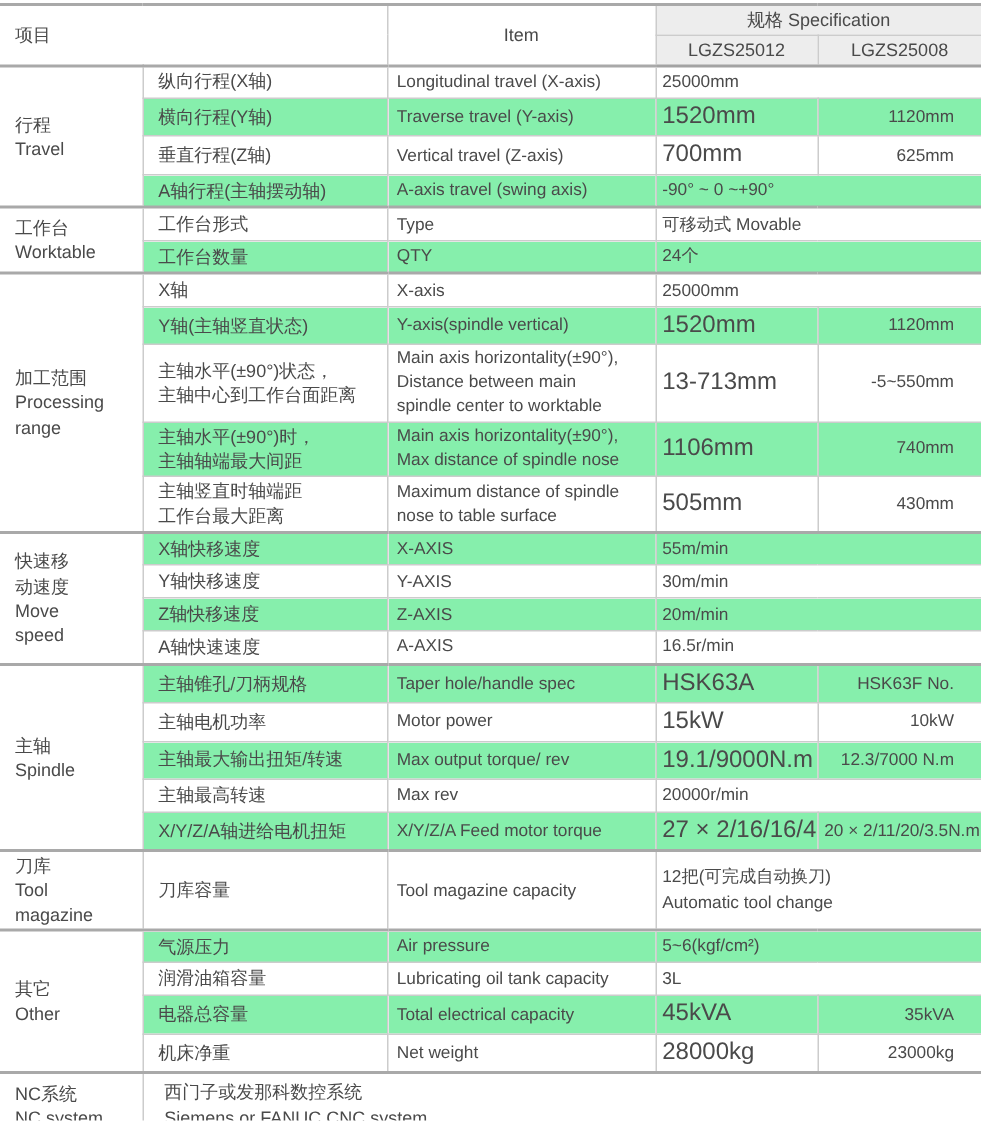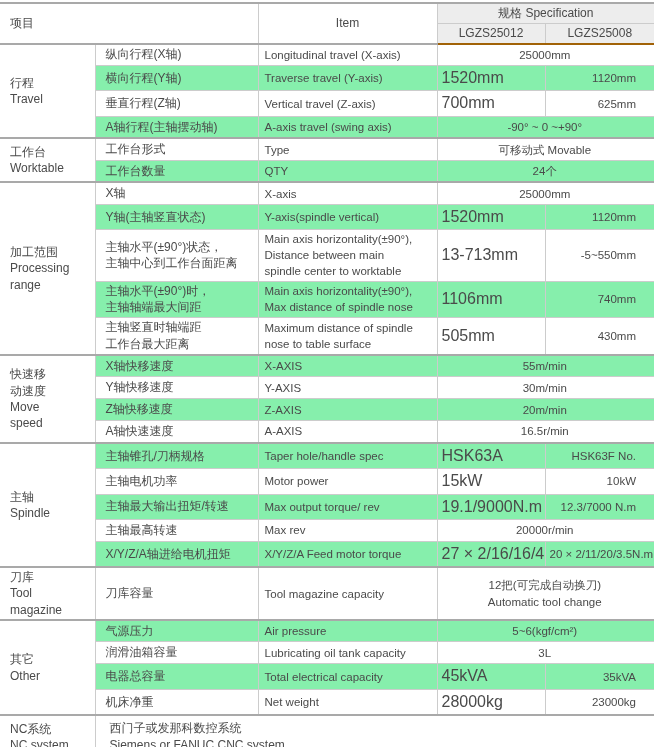--- a/index.html
+++ b/index.html
@@ -21,30 +21,30 @@
     overflow:hidden;
   }
   tr>th:first-child,tr>td:first-child{border-left:none;}
   tr>th:last-child,tr>td:last-child{border-right:none;}
   thead tr{height:17px;}
   tbody tr{height:22px;}
   tr.h56{height:51px}tr.h46{height:32px}tr.h44{height:44px}
   .hdr-cat{text-align:left;padding-left:10px;background:#ffffff;border-bottom:2px solid #a9a9a9;}
   .hdr-item{text-align:center;background:#ffffff;border-bottom:2px solid #a9a9a9;}
   .hdr-spec{text-align:center;background:#ededed;}
-  .hdr-model{text-align:center;background:#ededed;border-bottom:2px solid #a16207;}
+  .hdr-model{text-align:center;background:#ededed;border-bottom:2px solid #a3a3a3;}
   td.cat{
     background:#ffffff;text-align:left;padding-left:10px;
     white-space:pre-line;line-height:1.35;
   }
   td.cn{text-align:left;padding-left:10px;white-space:pre-line;}
   td.en{text-align:left;padding-left:6px;white-space:pre-line;font-size:11.5px;}
   td.v1{text-align:left;white-space:nowrap;font-size:16px;}
   td.v2{text-align:right;padding-right:18px;white-space:nowrap;font-size:11.5px;}
-  td.vspan{text-align:center;padding-right:6px;white-space:pre-line;font-size:11.5px;margin-left:44px;}
+  td.vspan{text-align:left;padding-right:6px;white-space:pre-line;font-size:11.5px;margin-left:44px;}
   td.nc{ text-align:left;padding-left:14px;white-space:pre-line;}
   tr.alt td{background:#86efac;}
   tr.alt td.cat{background:#ffffff;}
   tr.sec td{border-top:2px solid #a9a9a9;}
 </style>
 </head>
 <body>
 
 <table>
   <colgroup>

